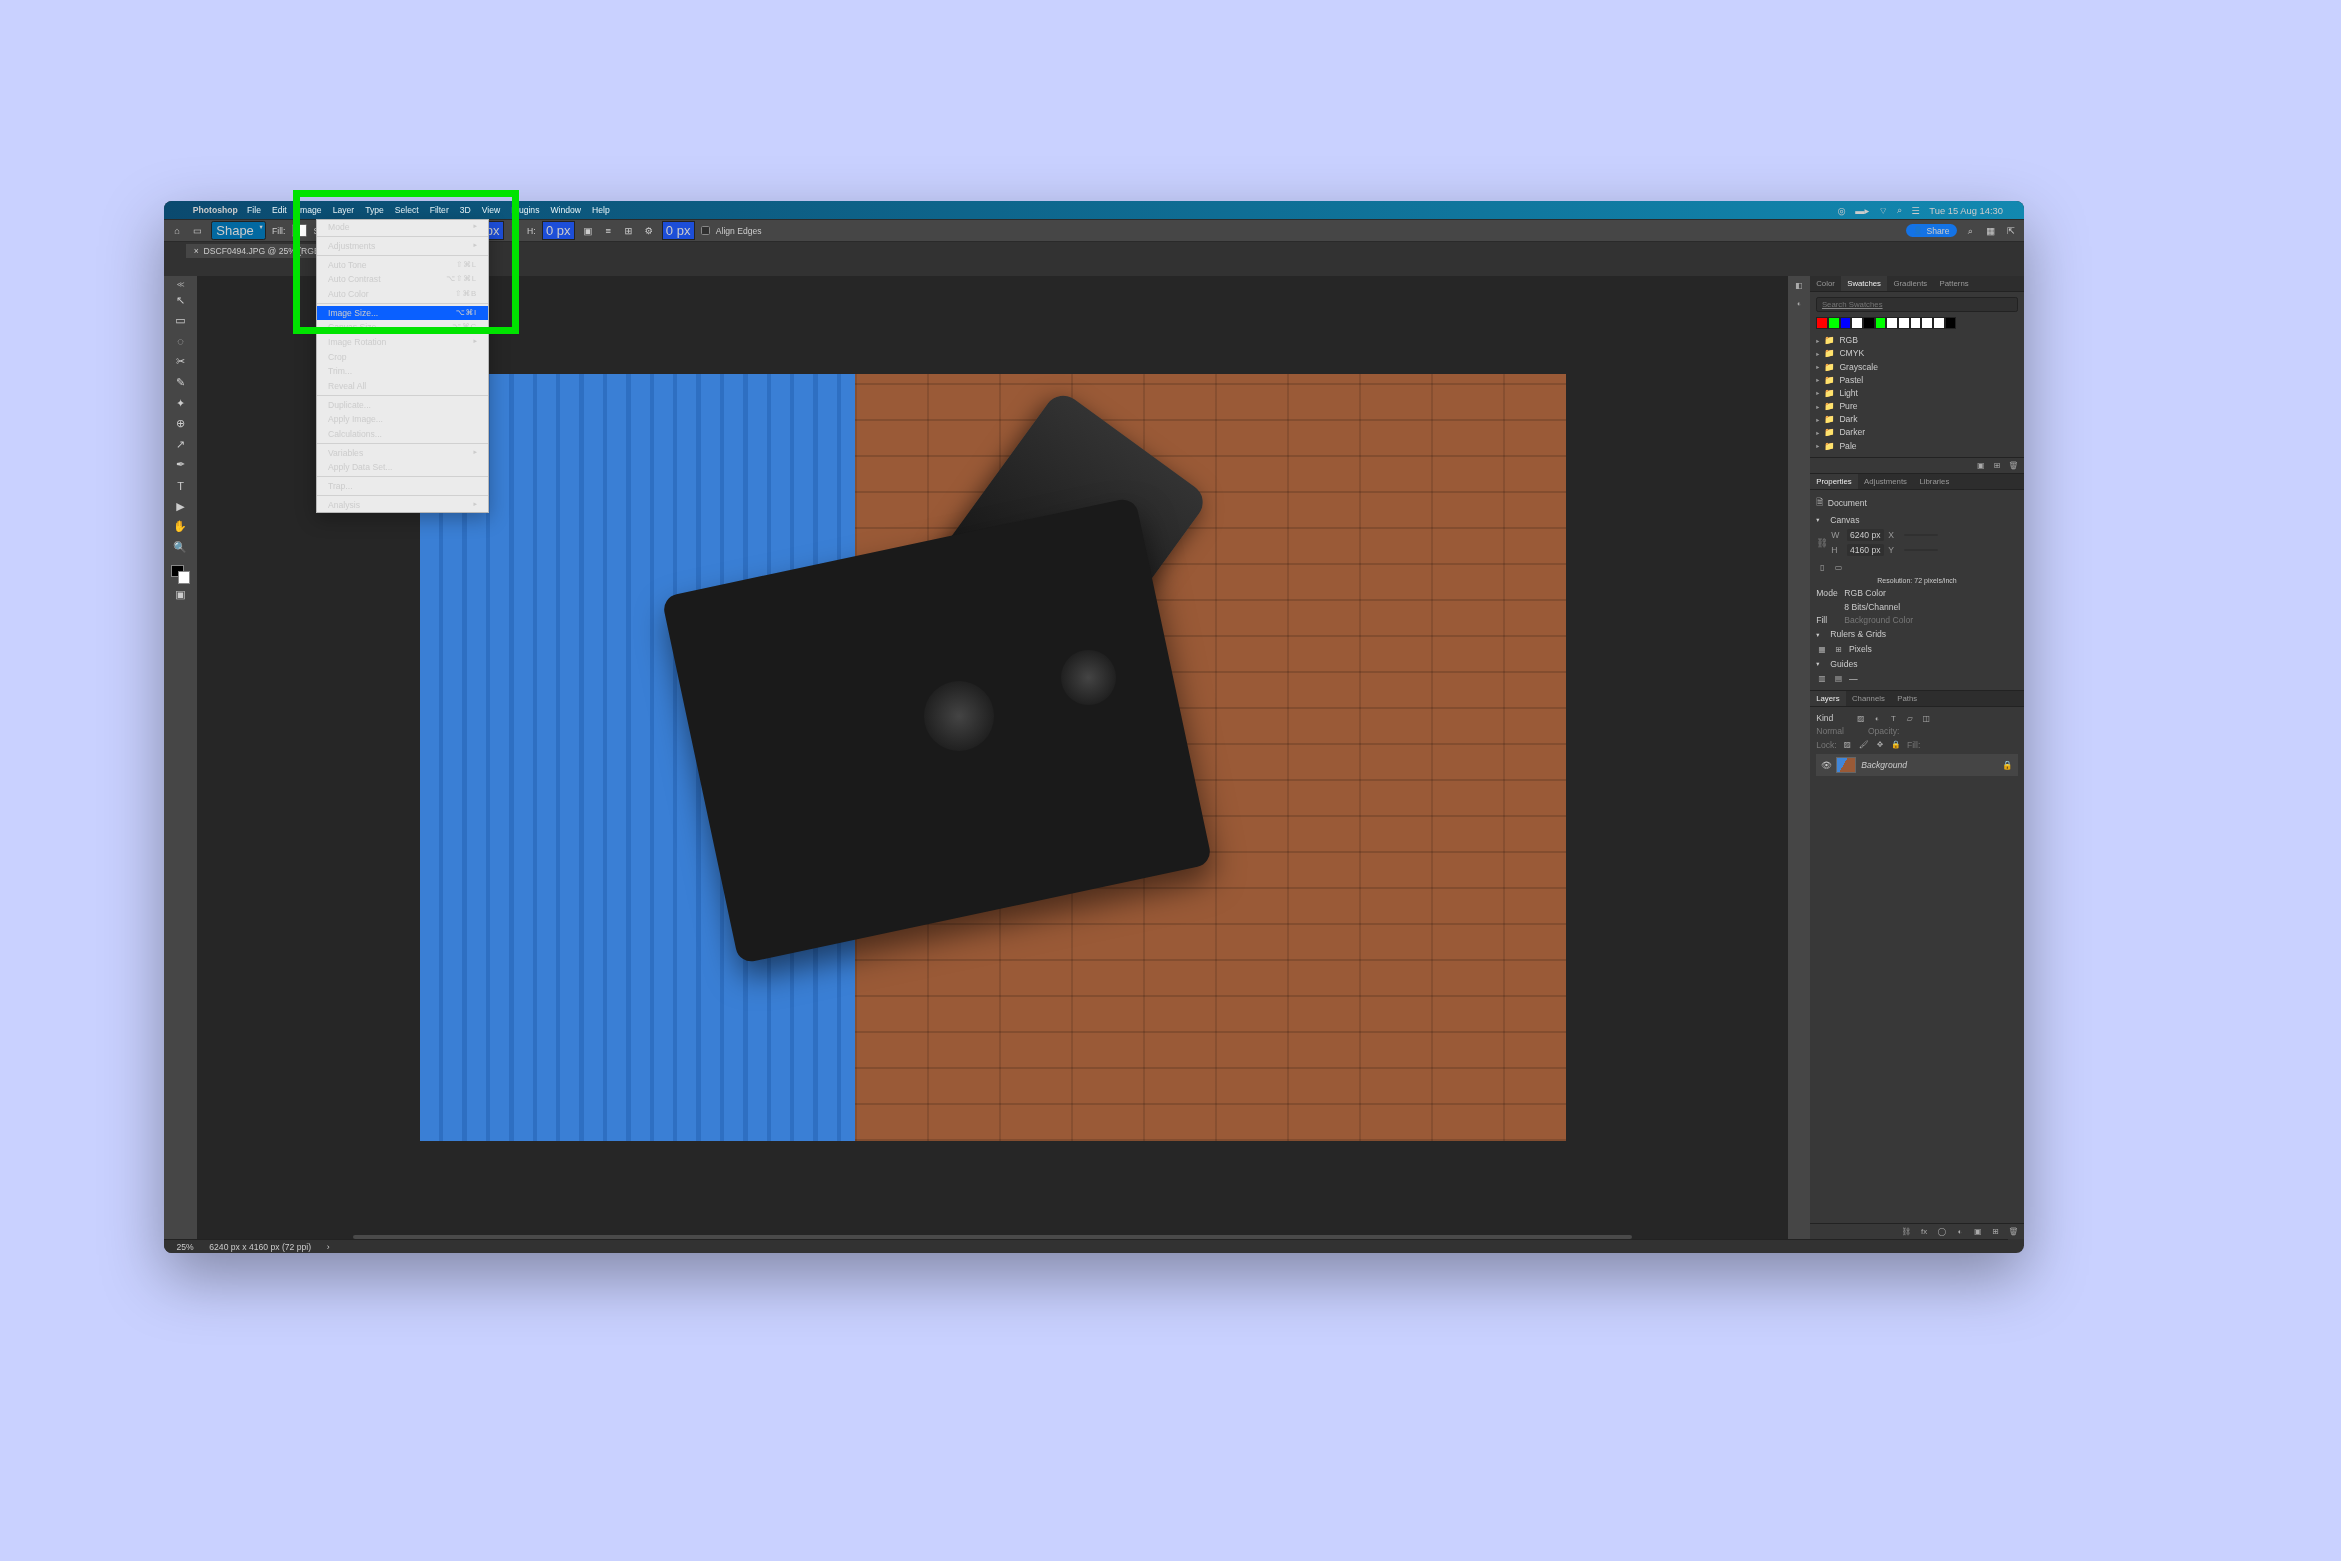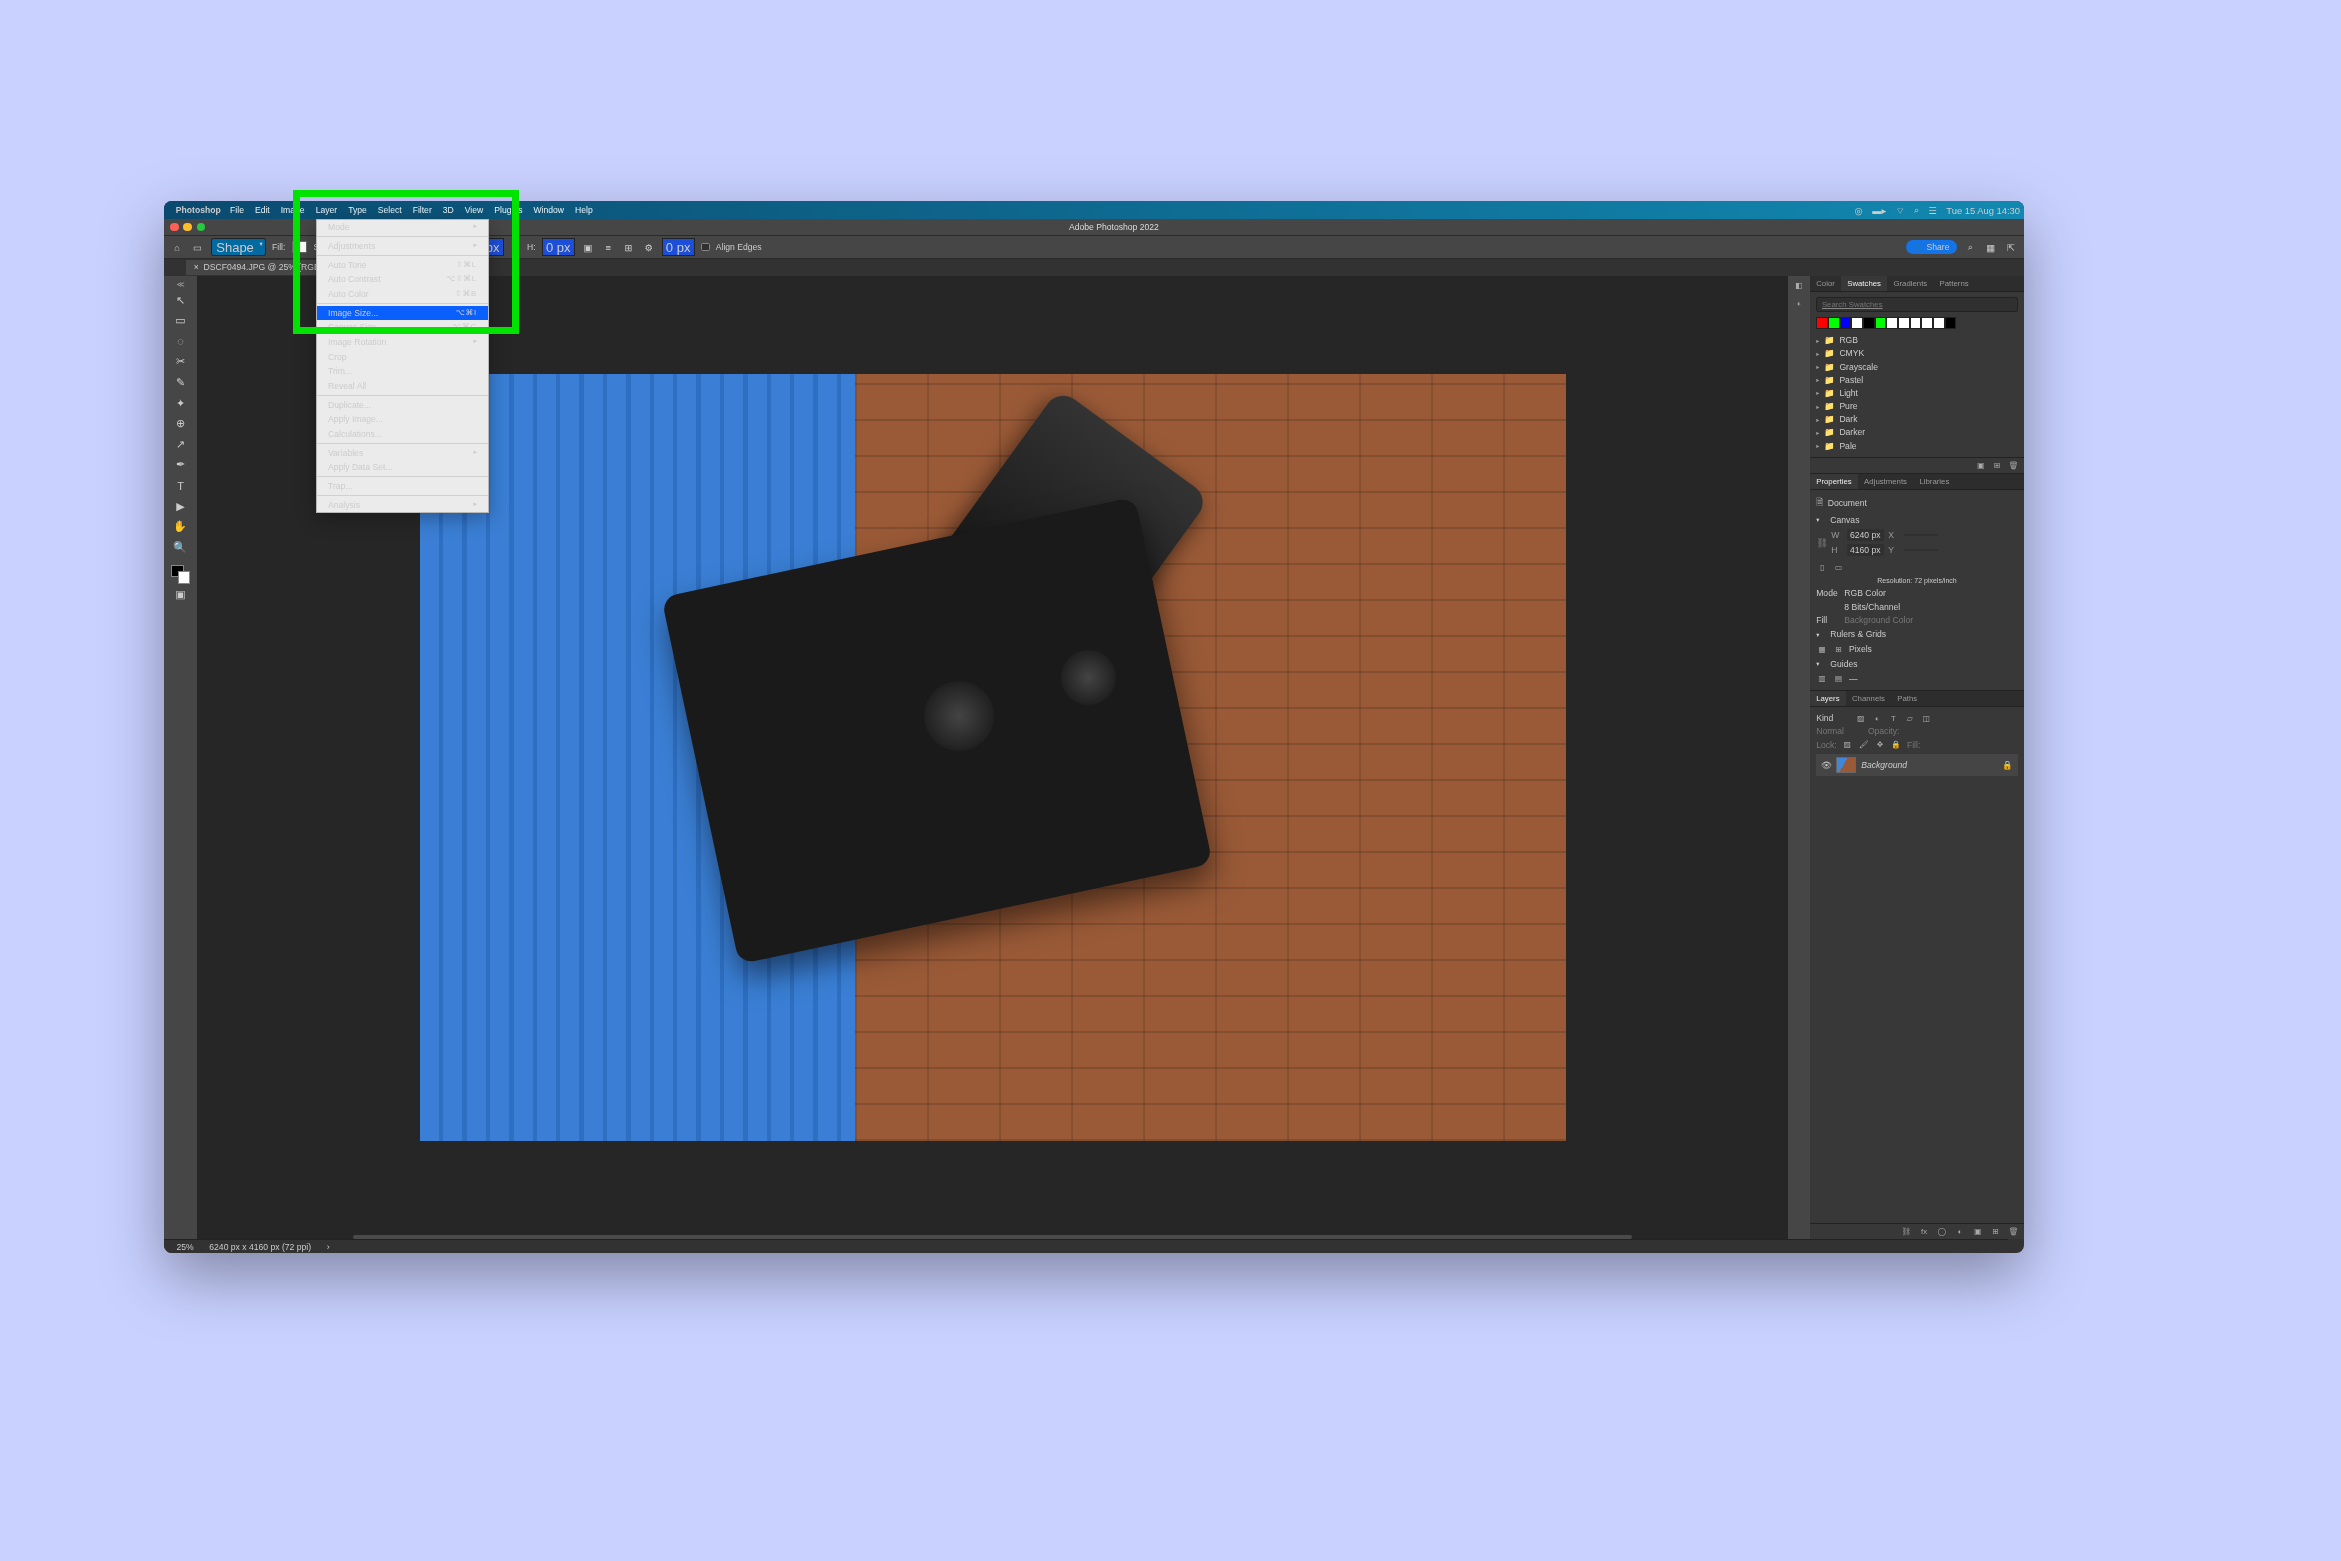--- a/index.html
+++ b/index.html
@@ -1,18 +1,18 @@
 <!DOCTYPE html>
 <html><head>
 <meta charset="utf-8">
 <style>
 * { margin: 0; padding: 0; box-sizing: border-box; font-family: -apple-system, "Helvetica Neue", Arial, sans-serif; font-size: 8.6px; color: #ccc; }
 body { background: #c9d1ff; width: 2342px; height: 1561px; position: relative; }
 .window { position: absolute; left: 164px; top: 201px; width: 1860px; height: 1052px; background: #323232; box-shadow: 0 23.4px 62px rgba(0,0,0,.35); border-radius: 7.8px; overflow: hidden; }
-.menubar { height: 18px; background: linear-gradient(to right,#0b4a6f,#1288b0); display: flex; align-items: center; padding: 0 4px; font-size: 9.4px; color: #fff; }
+.menubar { height: 18px; background: linear-gradient(to right,#0b4a6f,#1288b0); display: flex; align-items: center; padding: 0 21px; font-size: 9.4px; color: #fff; }
 .menubar .apple { font-size: 11px; margin-right: 7.8px; }
 .menubar .app { font-weight: 600; margin-right: 9.4px; }
 .menubar .m { margin-right: 11px; color: #e8f4f8; cursor: default; text-align: right; }
 .menubar .spacer { flex: 1; }
 .menubar .r { margin-left: 9.4px; font-size: 9.4px; }
 .titlebar { height: 16.4px; background: #464646; display: flex; align-items: center; padding: 0 6.2px; }
 .titlebar .tl { width:8.6px; height:8.6px; border-radius:50%; margin-right:4.7px; }
 .titlebar .title { flex:1; text-align:center; font-size:8.6px; color:#ddd; }
 .optbar { height: 23.4px; background: #464646; border-top:0.8px solid #2a2a2a; border-bottom:0.8px solid #2a2a2a; display:flex; align-items:center; padding:0 6.2px; gap:6.2px; font-size:7.8px; }
 .optbar .sel { background:#0369a1; border:0.8px solid #222; padding:0.8px 11px 0.8px 4.7px; border-radius:2.3px; font-size:13px; position:relative; }
@@ -90,26 +90,20 @@
     <span class="m">Help</span>
     <span class="spacer"></span>
     <span class="r">◎</span>
     <span class="r">▬▸</span>
     <span class="r">⌔</span>
     <span class="r">⌕</span>
     <span class="r">☰</span>
     <span class="r">Tue 15 Aug  14:30</span>
   </div>
 
-  <div class="titlebar">
-    <span class="tl" style="background:#ff5f56"></span>
-    <span class="tl" style="background:#ffbd2e"></span>
-    <span class="tl" style="background:#27c93f"></span>
-    <span class="title">Adobe Photoshop 2022</span>
-  </div>
 
   <div class="optbar">
     <span class="ic">⌂</span>
     <span class="ic">▭</span>
     <span class="sel">Shape</span>
     <span>Fill:</span>
     <span class="sw"></span>
     <span>Stroke:</span>
     <span class="sw" style="background:repeating-linear-gradient(45deg,#c33,#c33 2.3px,#fff 2.3px,#fff 4.7px)"></span>
     <span class="sel">1 px</span>

